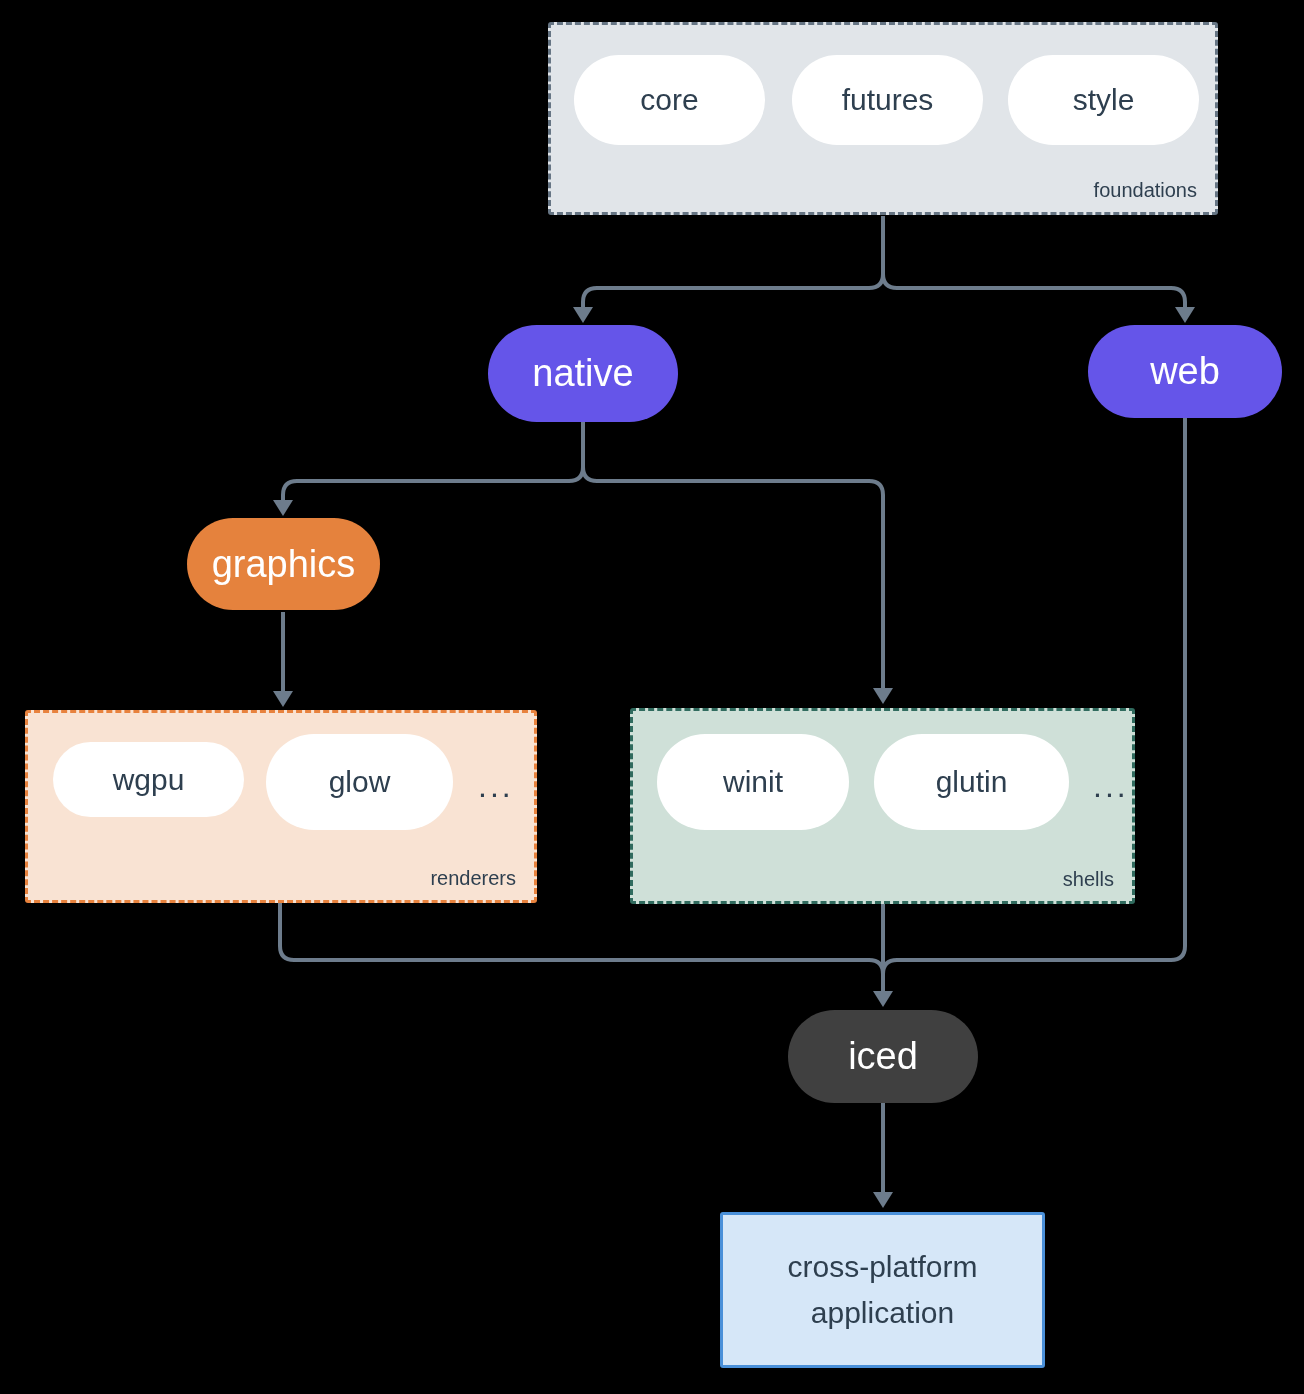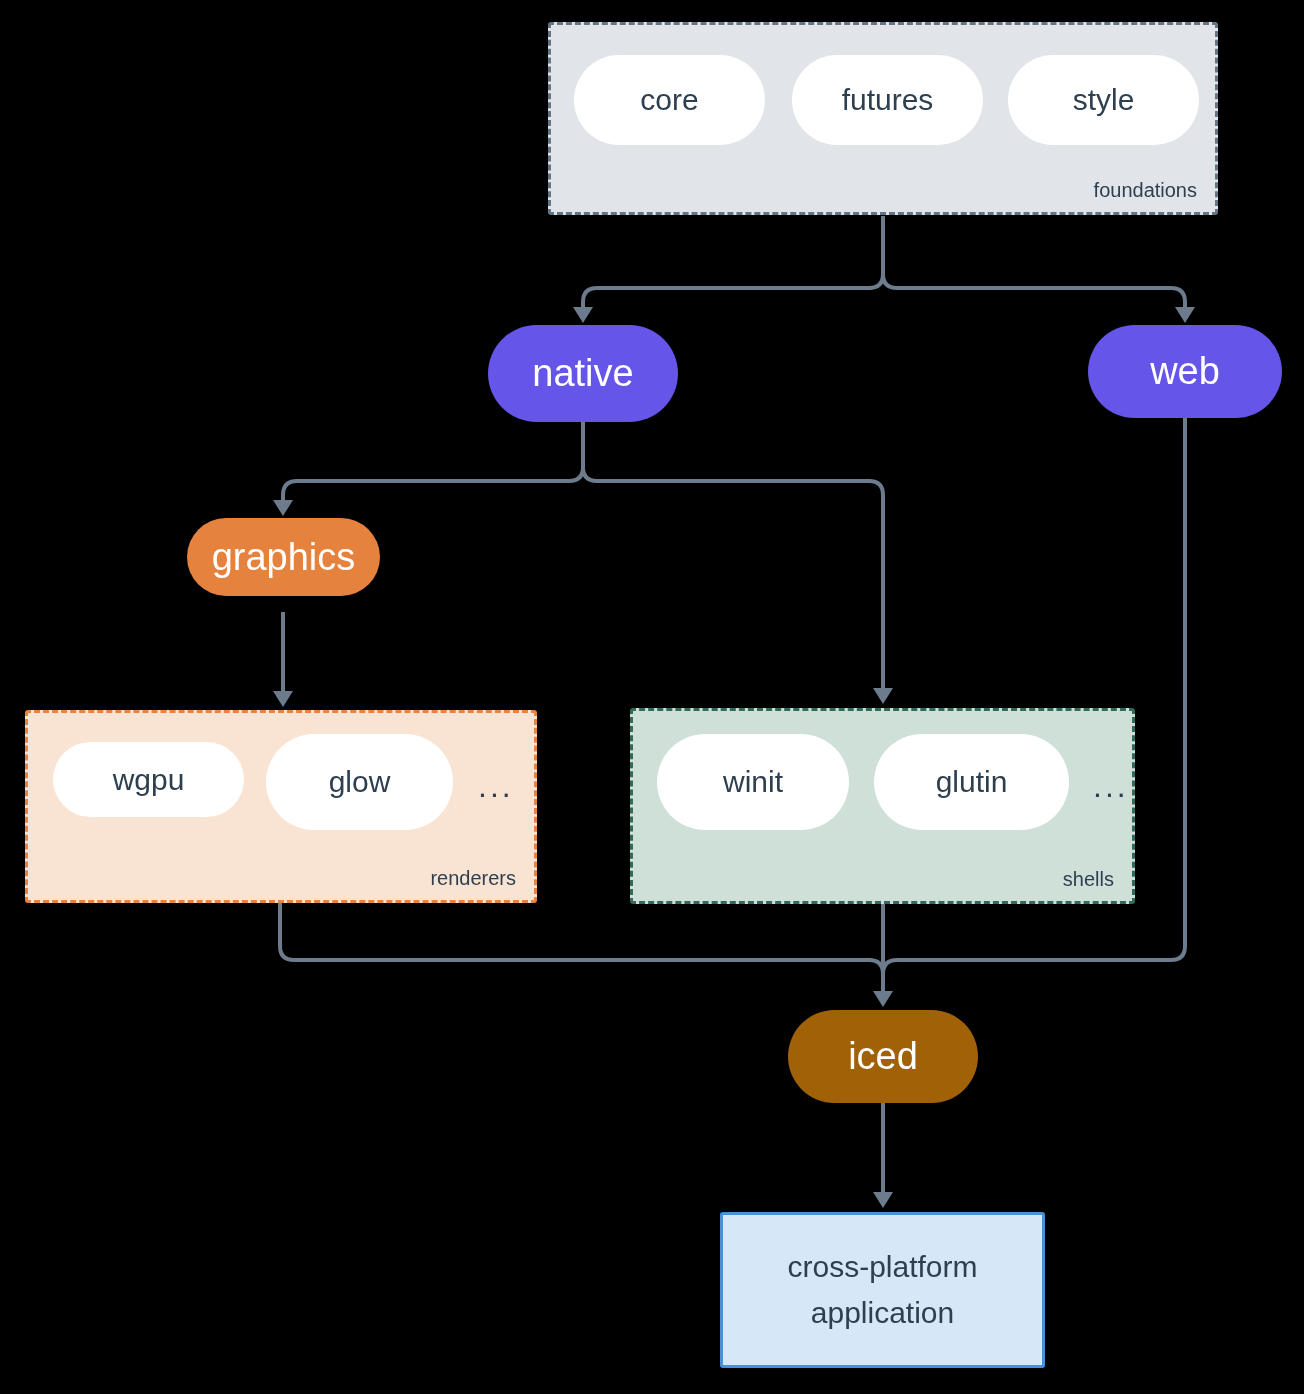--- a/index.html
+++ b/index.html
@@ -88,22 +88,22 @@
     position: absolute;
     display: flex;
     align-items: center;
     justify-content: center;
     font-size: 38px;
     color: #ffffff;
     border-radius: 60px;
   }
   .n-native   { left: 488px;  top: 325px;  width: 190px; height: 97px; background: #6555e9; }
   .n-web      { left: 1088px; top: 325px;  width: 194px; height: 93px; background: #6555e9; }
-  .n-graphics { left: 187px;  top: 518px;  width: 193px; height: 78px; background: #e5823d; }
-  .n-iced     { left: 788px;  top: 1010px; width: 190px; height: 93px; background: #a16207; }
+  .n-graphics { left: 187px;  top: 518px;  width: 193px; height: 92px; background: #e5823d; }
+  .n-iced     { left: 788px;  top: 1010px; width: 190px; height: 93px; background: #404040; }
   .n-app {
     position: absolute;
     left: 720px; top: 1212px; width: 325px; height: 156px;
     box-sizing: border-box;
     background: #d6e7f8;
     border: 3px solid #4a90d9;
     border-radius: 3px;
     display: flex;
     align-items: center;
     justify-content: center;

